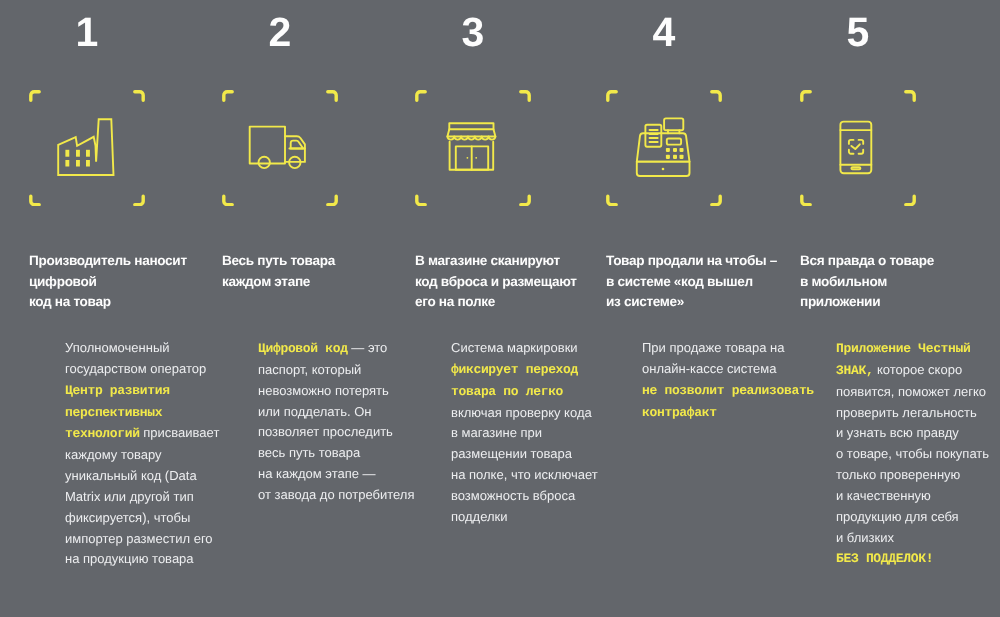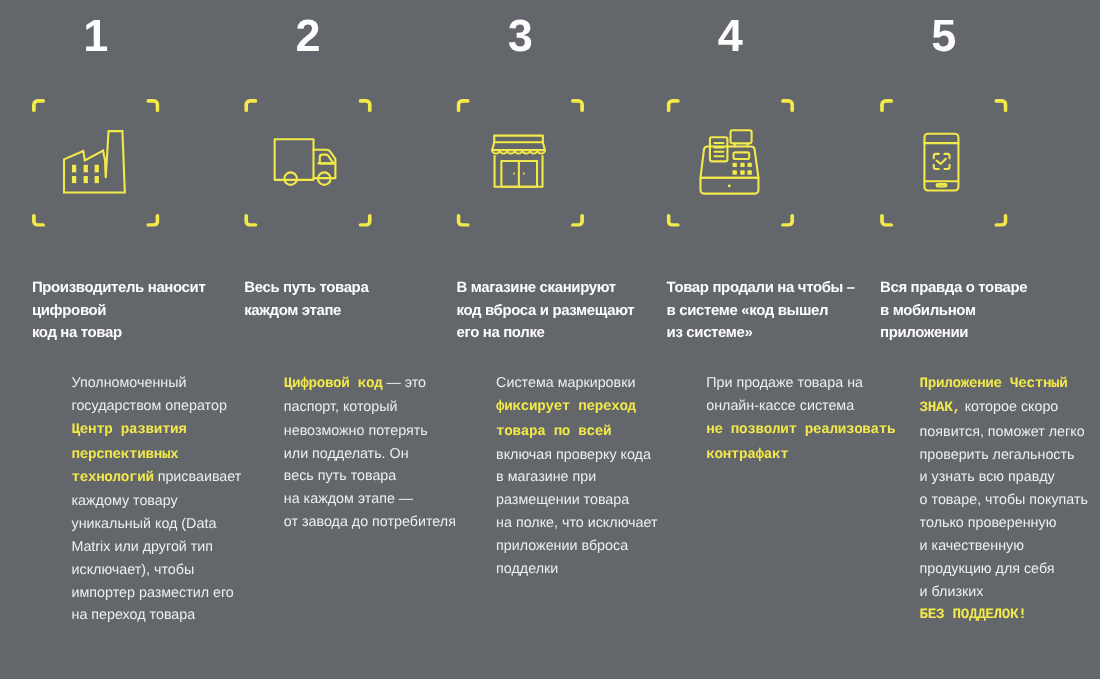--- a/index.html
+++ b/index.html
@@ -57,23 +57,23 @@
   </div>
   <div class="body">
     <div><span class="">Уполномоченный</span></div>
     <div><span class="">государством оператор</span></div>
     <div><span class="hl">Центр развития</span></div>
     <div><span class="hl">перспективных</span></div>
     <div><span class="hl">технологий</span><span class=""> присваивает</span></div>
     <div><span class="">каждому товару</span></div>
     <div><span class="">уникальный код (Data</span></div>
     <div><span class="">Matrix или другой тип</span></div>
-    <div><span class="">исключает), чтобы</span></div>
+    <div><span class="">фиксируется), чтобы</span></div>
     <div><span class="">импортер разместил его</span></div>
-    <div><span class="">на переход товара</span></div>
+    <div><span class="">на продукцию товара</span></div>
   </div>
 </div>
 <div class="col" style="left:193px">
   <div class="num">2</div>
   <div class="frame">
         <svg class="corners" width="116" height="116" viewBox="0 0 116 116">
           <g fill="none" stroke="currentColor" stroke-width="3.4" stroke-linecap="round">
             <path d="M1.8 10.2 L1.8 5.2 A3.4 3.4 0 0 1 5.2 1.8 L10.2 1.8"></path>
             <path d="M105.8 1.8 L110.8 1.8 A3.4 3.4 0 0 1 114.2 5.2 L114.2 10.2"></path>
             <path d="M1.8 106.2 L1.8 111.2 A3.4 3.4 0 0 0 5.2 114.6 L10.2 114.6"></path>
@@ -93,20 +93,21 @@
       </div>
   <div class="head">
     <div>Весь путь товара</div>
     <div>каждом этапе</div>
   </div>
   <div class="body">
     <div><span class="hl">Цифровой код</span><span class=""> — это</span></div>
     <div><span class="">паспорт, который</span></div>
     <div><span class="">невозможно потерять</span></div>
     <div><span class="">или подделать. Он</span></div>
+    <div><span class="">позволяет проследить</span></div>
     <div><span class="">весь путь товара</span></div>
     <div><span class="">на каждом этапе —</span></div>
     <div><span class="">от завода до потребителя</span></div>
   </div>
 </div>
 <div class="col" style="left:386px">
   <div class="num">3</div>
   <div class="frame">
         <svg class="corners" width="116" height="116" viewBox="0 0 116 116">
           <g fill="none" stroke="currentColor" stroke-width="3.4" stroke-linecap="round">
@@ -130,26 +131,26 @@
         </svg>
       </div>
   <div class="head">
     <div>В магазине сканируют</div>
     <div>код вброса и размещают</div>
     <div>его на полке</div>
   </div>
   <div class="body">
     <div><span class="">Система маркировки</span></div>
     <div><span class="hl">фиксирует переход</span></div>
-    <div><span class="hl">товара по всей</span></div>
+    <div><span class="hl">товара по легко</span></div>
     <div><span class="">включая проверку кода</span></div>
     <div><span class="">в магазине при</span></div>
     <div><span class="">размещении товара</span></div>
     <div><span class="">на полке, что исключает</span></div>
-    <div><span class="">приложении вброса</span></div>
+    <div><span class="">возможность вброса</span></div>
     <div><span class="">подделки</span></div>
   </div>
 </div>
 <div class="col" style="left:577px">
   <div class="num">4</div>
   <div class="frame">
         <svg class="corners" width="116" height="116" viewBox="0 0 116 116">
           <g fill="none" stroke="currentColor" stroke-width="3.4" stroke-linecap="round">
             <path d="M1.8 10.2 L1.8 5.2 A3.4 3.4 0 0 1 5.2 1.8 L10.2 1.8"></path>
             <path d="M105.8 1.8 L110.8 1.8 A3.4 3.4 0 0 1 114.2 5.2 L114.2 10.2"></path>

